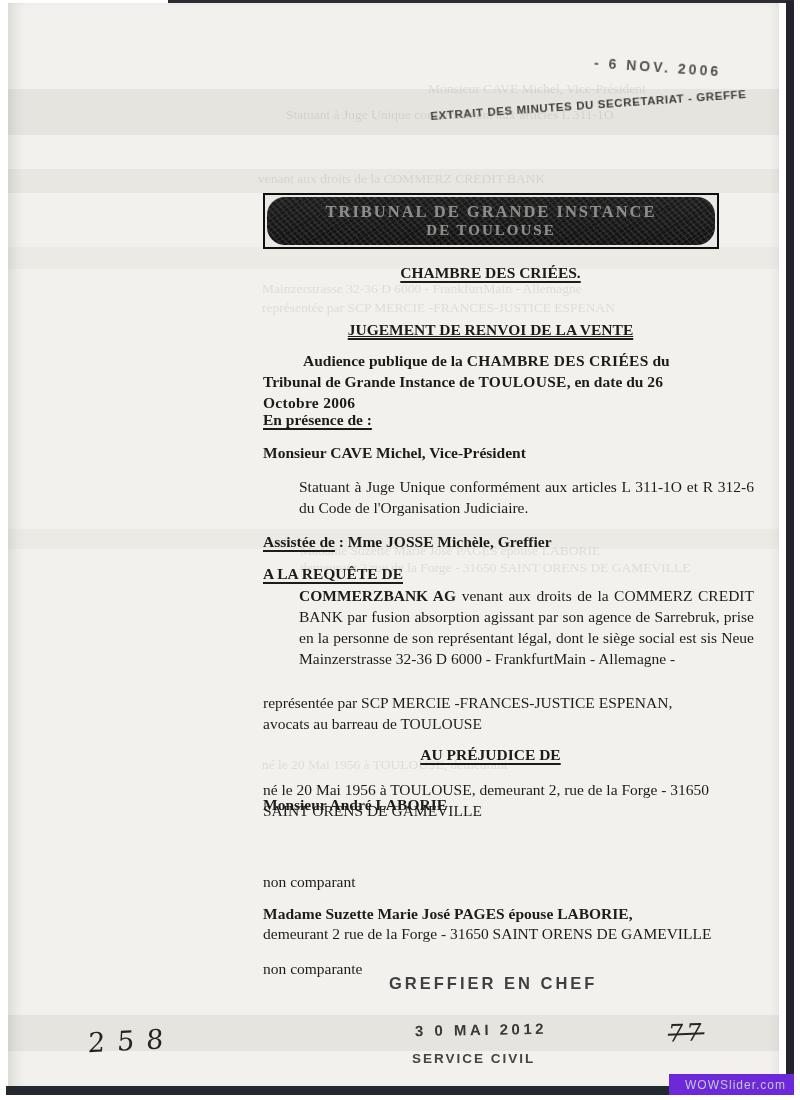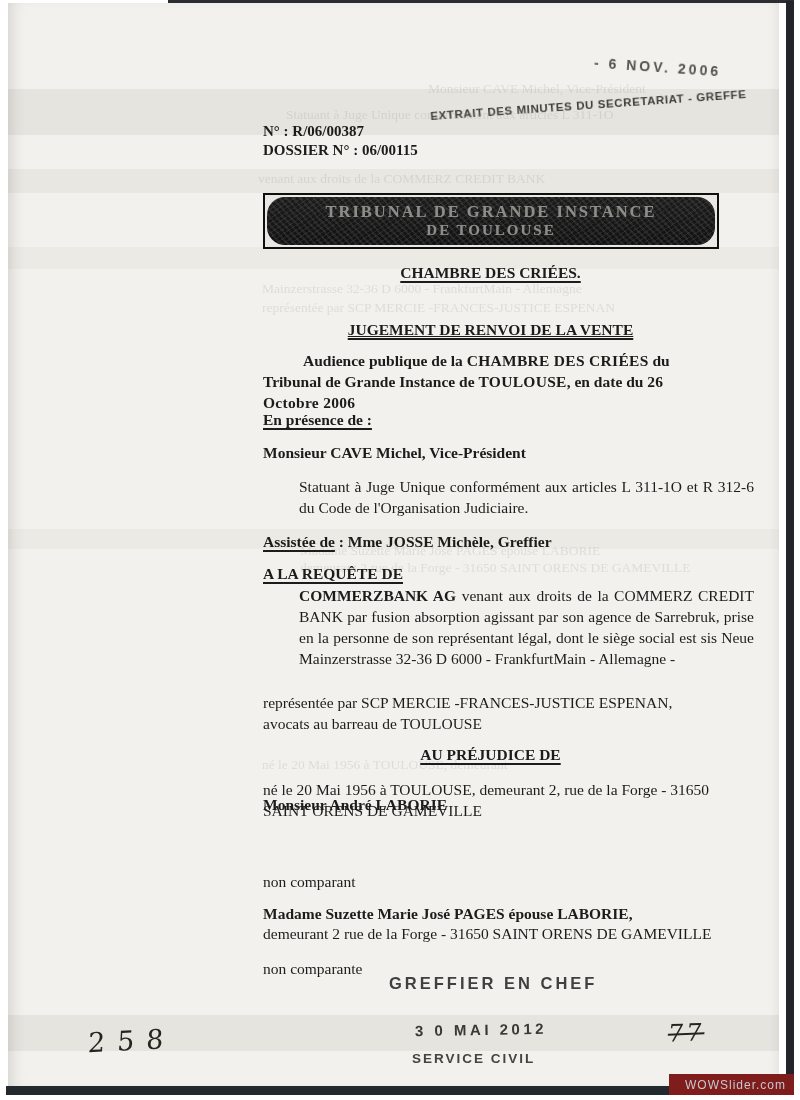--- a/index.html
+++ b/index.html
@@ -2,21 +2,21 @@
 <html><head>
 <meta charset="utf-8">
 <style>
   html,body{margin:0;padding:0;background:#ffffff;}
   #stage{position:relative;width:800px;height:1100px;background:#ffffff;overflow:hidden;
          font-family:"Liberation Serif",serif;color:#1d1c1a;}
   
   .frame-top{position:absolute;left:168px;right:6px;top:0;height:3px;background:#2c2d33;}
   .frame-right{position:absolute;right:6px;top:1px;bottom:5px;width:8px;background:#23242b;}
   .frame-bottom{position:absolute;left:6px;right:6px;bottom:5px;height:9px;background:#24282f;}
-  .wm-box{position:absolute;right:6px;bottom:5px;height:21px;background:#7f1d1d;
+  .wm-box{position:absolute;right:6px;bottom:5px;height:21px;background:#6d28d9;
           display:flex;align-items:center;padding:0 8px 0 16px;}
   .wm-box span{font-family:"Liberation Sans",sans-serif;font-size:12px;color:#c3c8cf;letter-spacing:1px;}
   
   .paper{position:absolute;left:8px;top:3px;width:771px;height:1084px;background:#f2f1ed;
          box-shadow:inset 12px 0 18px -12px rgba(0,0,0,.18), inset -8px 0 14px -10px rgba(0,0,0,.12);}
   .band{position:absolute;left:0;width:100%;pointer-events:none;}
   .ghost{position:absolute;color:#6b6962;opacity:.15;filter:blur(.6px);font-size:13.5px;white-space:nowrap;}
   
   .stamp{position:absolute;font-family:"Liberation Sans",sans-serif;font-weight:bold;white-space:nowrap;}
   .stamp-date-top{left:586px;top:56px;font-size:14px;letter-spacing:3px;color:#55534f;transform:rotate(4deg);filter:blur(.3px);}
@@ -70,24 +70,20 @@
     <div class="ghost" style="left:250px;top:168px;">venant aux droits de la COMMERZ CREDIT BANK</div>
     <div class="ghost" style="left:254px;top:278px;">Mainzerstrasse 32-36 D 6000 - FrankfurtMain - Allemagne</div>
     <div class="ghost" style="left:254px;top:297px;">représentée par SCP MERCIE -FRANCES-JUSTICE ESPENAN</div>
     <div class="ghost" style="left:292px;top:540px;">Madame Suzette Marie José PAGES épouse LABORIE</div>
     <div class="ghost" style="left:292px;top:557px;">demeurant 2 rue de la Forge - 31650 SAINT ORENS DE GAMEVILLE</div>
     <div class="ghost" style="left:254px;top:754px;">né le 20 Mai 1956 à TOULOUSE, demeurant</div>
 
     <div class="stamp stamp-date-top">- 6 NOV. 2006</div>
     <div class="stamp stamp-extrait">EXTRAIT DES MINUTES DU SECRETARIAT - GREFFE</div>
 
-    <div class="case-block">
-      <div>N° : R/06/00387</div>
-      <div>DOSSIER N°  : 06/00115</div>
-    </div>
 
     <div class="title-box">
       <div class="title-inner">
         <div class="title-l1">TRIBUNAL DE GRANDE INSTANCE</div>
         <div class="title-l2">DE TOULOUSE</div>
       </div>
     </div>
 
     <div class="col">
       <div class="center" style="top:259px;"><span class="h u">CHAMBRE DES CRIÉES.</span></div>

